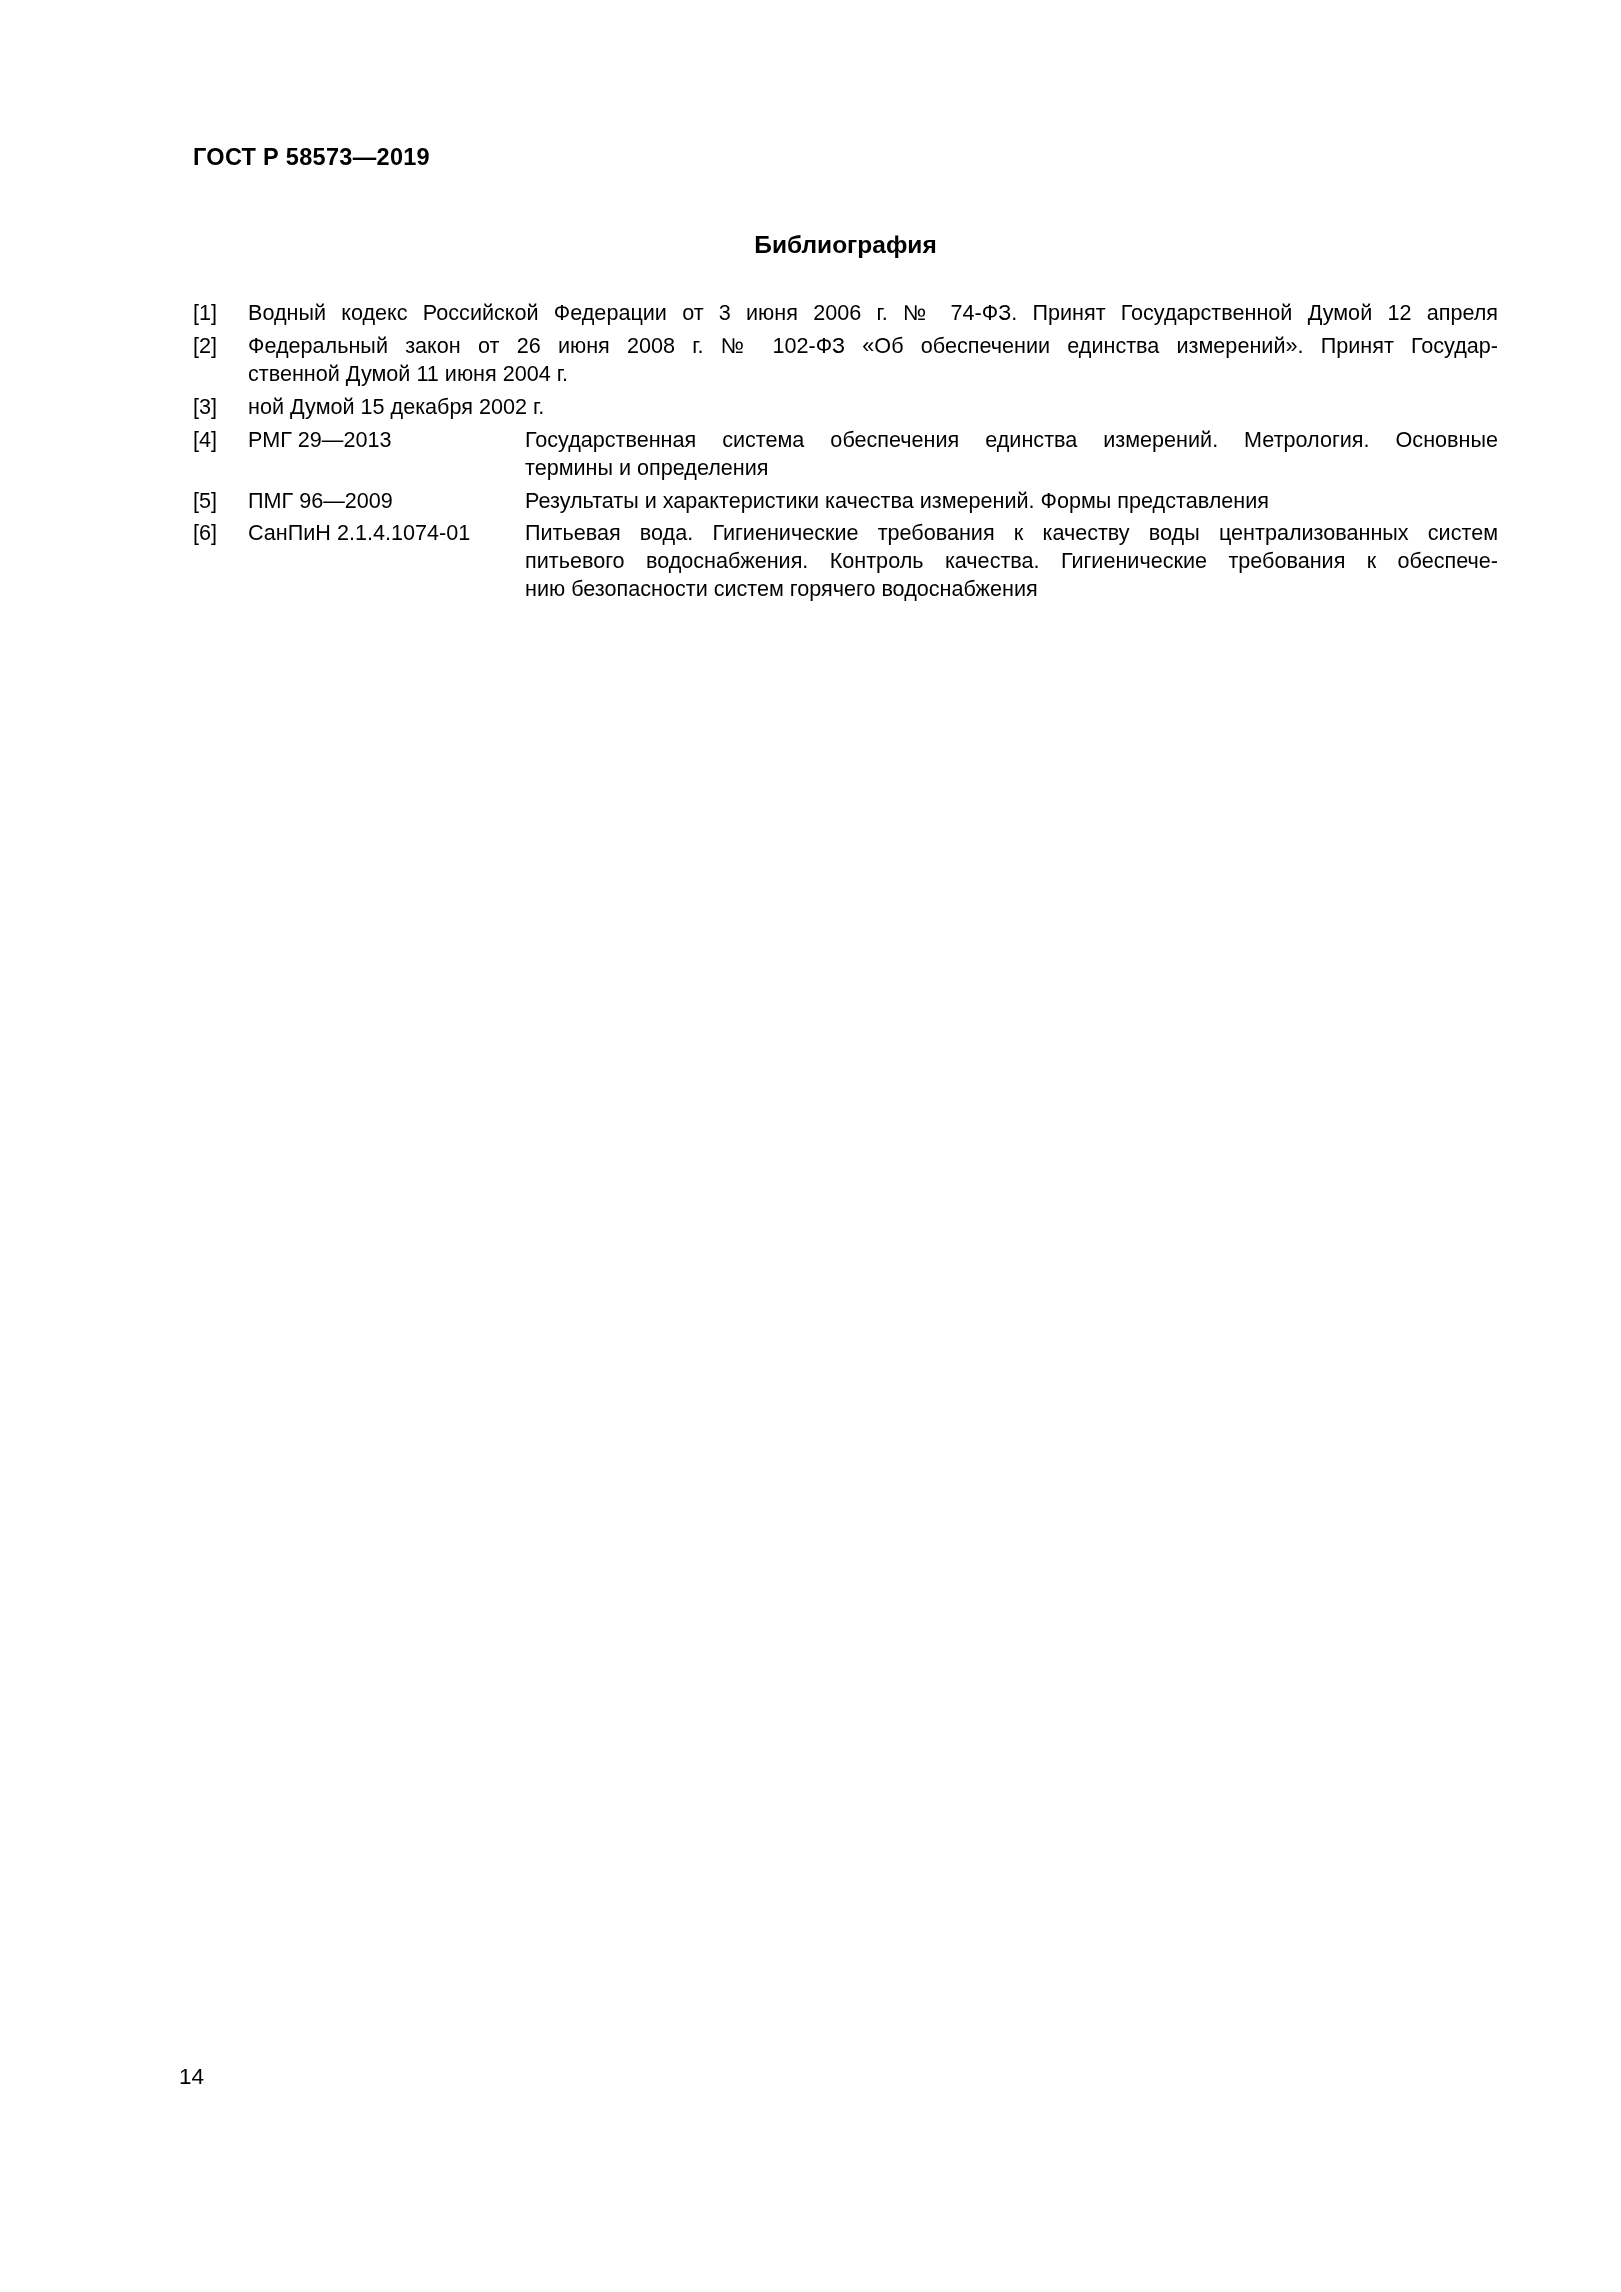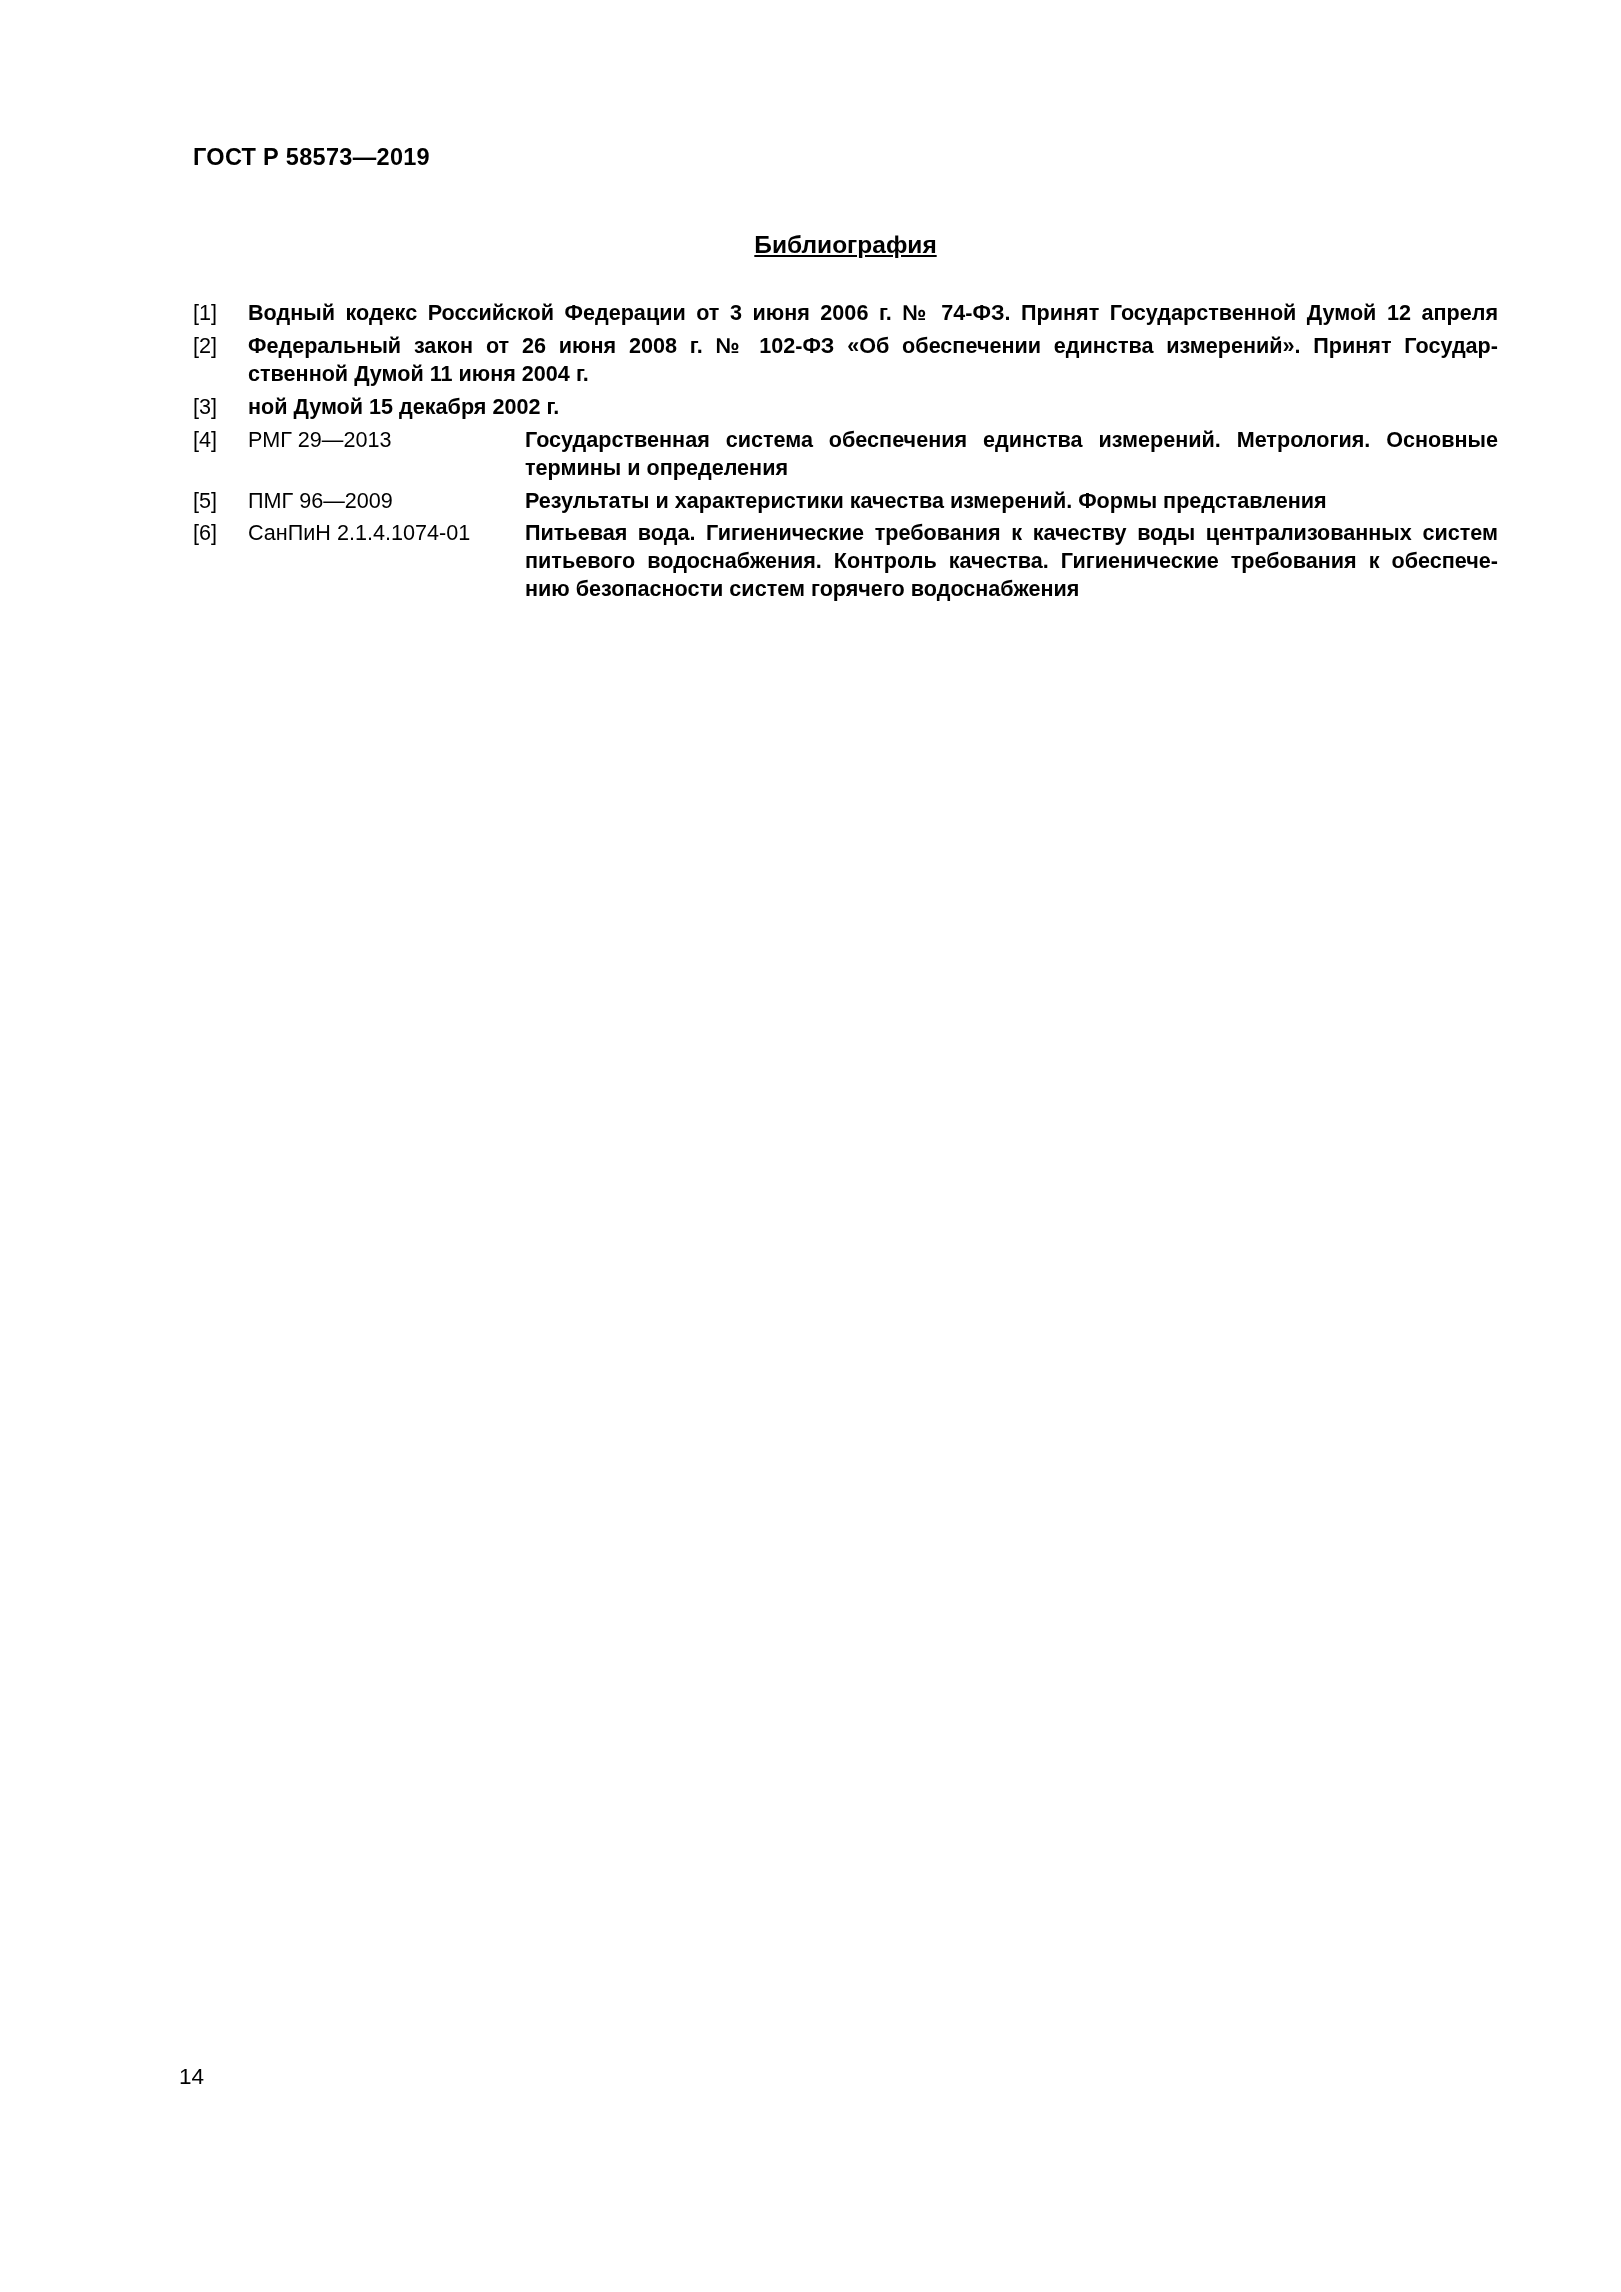--- a/index.html
+++ b/index.html
@@ -25,21 +25,20 @@
     white-space: nowrap;
   }
   .doc-title {
     position: absolute;
     left: 193px;
     top: 231px;
     width: 1305px;
     text-align: center;
     font-size: 24.5px;
     font-weight: bold;
-    text-decoration: underline;
   }
   .refs {
     position: absolute;
     left: 193px;
     top: 299px;
     width: 1305px;
     font-size: 21.6px;
     line-height: 28px;
   }
   .ref {
@@ -56,21 +55,20 @@
   .desig {
     flex: 0 0 277px;
     width: 277px;
   }
   .body {
     flex: 1;
     min-width: 0;
   }
   .line {
     text-align: left;
-    font-weight: bold;
   }
   .line.just {
     text-align: justify;
     text-align-last: justify;
   }
   .page-num {
     position: absolute;
     left: 179px;
     top: 2064px;
     font-size: 22.5px;

